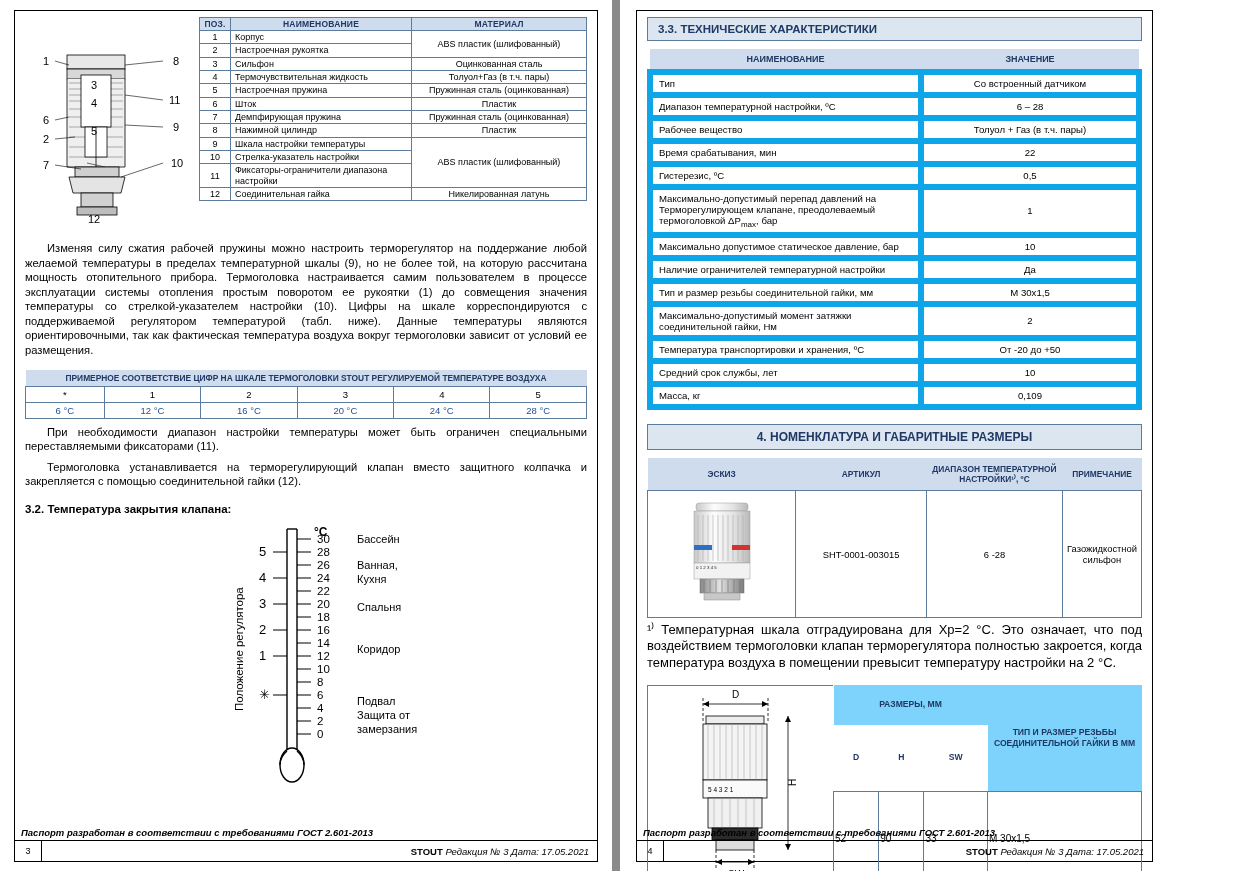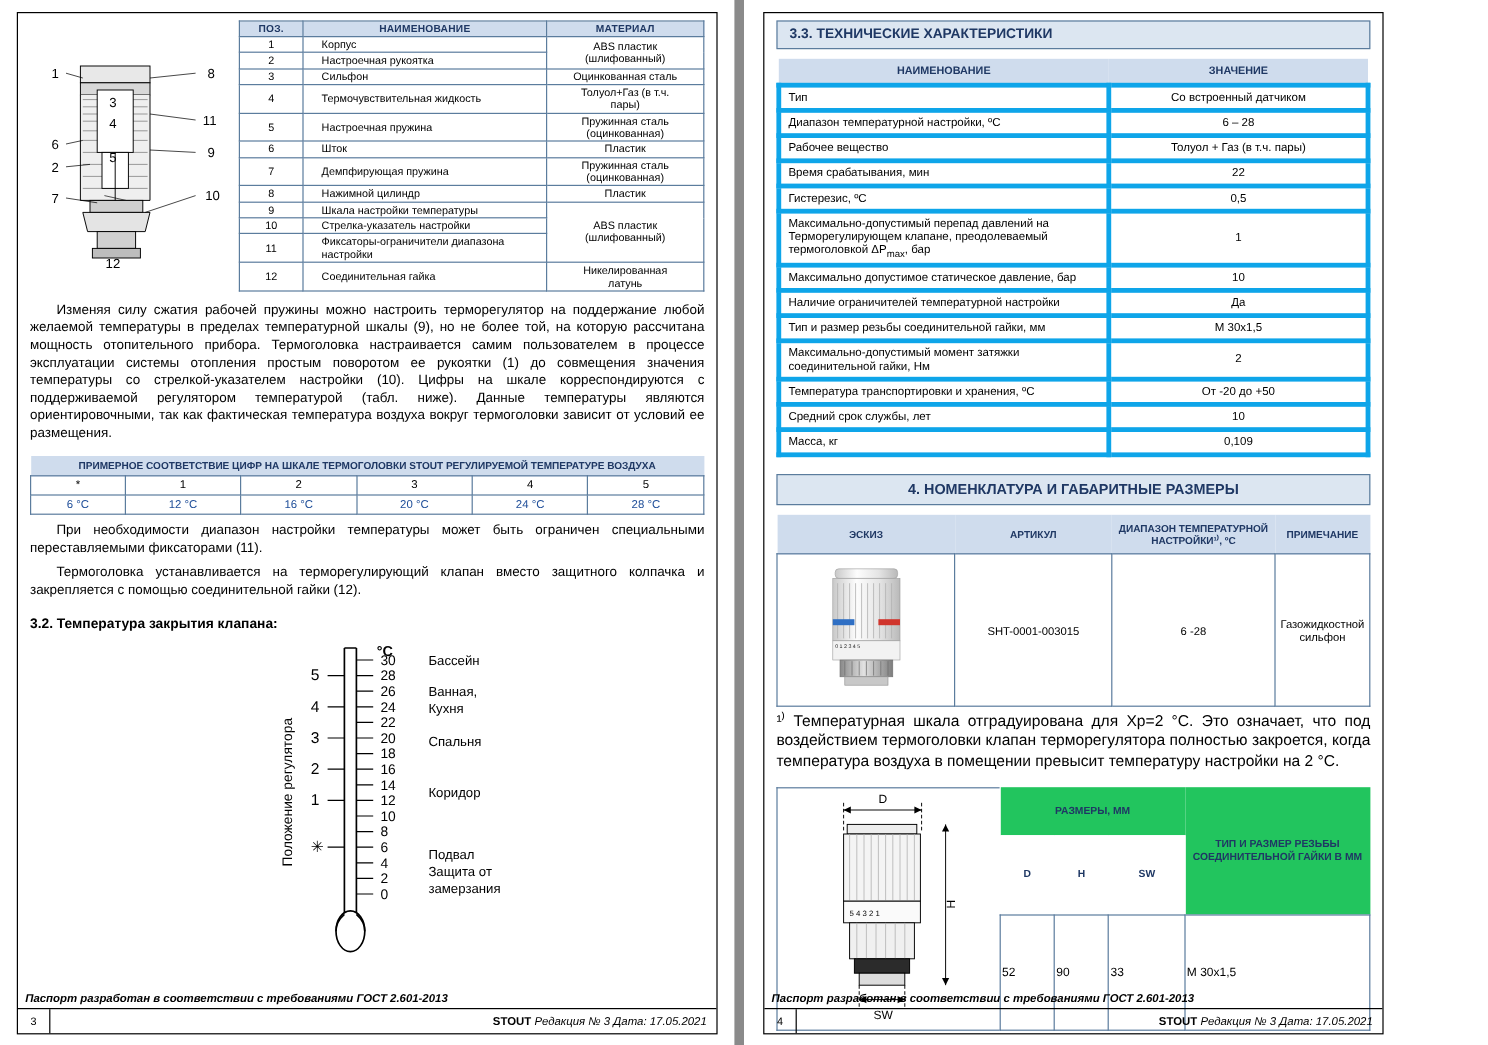--- a/index.html
+++ b/index.html
@@ -8,21 +8,21 @@
   .page{background:#ffffff;position:relative;box-sizing:border-box;}
   .page.left{width:612px;height:871px;padding:10px 14px 0 14px;}
   .page.right{width:620px;height:871px;padding:10px 16px 0 16px;}
   .inner{border:1px solid #000;box-sizing:border-box;position:relative;height:852px;padding:6px 10px 0 10px;}
   .page.left .inner{width:584px;}
   .page.right .inner{width:517px;}
 
   
   table{border-collapse:collapse;}
   .tbl{width:100%;font-size:9.5px;}
-  .tbl th,.tbl td{border:1px solid #5b7c9d;padding:1px 15px;vertical-align:middle;}
+  .tbl th,.tbl td{border:1px solid #5b7c9d;padding:1px 4px;vertical-align:middle;}
   .tbl th{background:#cfdced;color:#1f3864;font-weight:bold;text-align:center;font-size:8.5px;letter-spacing:.2px;}
   .tbl td.c{text-align:center;}
 
   
   .top-row{display:flex;gap:6px;align-items:flex-start;}
   .fig-box{width:168px;height:215px;position:relative;}
   .pos-table{width:400px;}
   .pos-table td{font-size:9px;line-height:1.15;}
   .pos-table td.num{text-align:center;width:22px;}
   .pos-table td.nm{width:172px;}
@@ -45,32 +45,32 @@
   .pgnum{width:26px;text-align:center;border-right:1px solid #000;height:20px;line-height:20px;font-size:9px;}
   .foot-right{padding-right:8px;font-size:9.5px;}
   .foot-right b{font-weight:bold;}
   .foot-right i{font-style:italic;text-align:center;}
 
   
   .bluebar{background:#dce6f1;border:1px solid #5b7c9d;color:#1f3864;font-weight:bold;font-size:11.5px;padding:5px 10px;margin-bottom:8px;}
   .bluebar.center{text-align:center;font-size:12px;}
   .tech-tbl{width:100%;font-size:9.6px;margin-bottom:14px;}
   .tech-tbl th{background:#cfdced;color:#1f3864;font-size:9px;padding:5px;}
-  .tech-tbl td{border:4px solid #0ea5e9;padding:3px 6px;}
+  .tech-tbl td{border:6px solid #0ea5e9;padding:3px 6px;}
   .tech-tbl td.v{text-align:center;width:200px;}
 
   .nom-tbl{width:100%;font-size:9.4px;}
   .nom-tbl th{background:#cfdced;color:#1f3864;font-size:8.4px;padding:6px 3px;line-height:1.2;}
   .nom-tbl td{border:1px solid #5b7c9d;text-align:center;padding:4px;height:118px;}
   .note{font-size:13px;line-height:1.25;margin-top:4px;text-align:justify;}
 
   .dim-area{display:flex;margin-top:14px;}
   .dim-fig{width:185px;border:1px solid #5b7c9d;border-right:none;position:relative;}
   .dim-tbl{flex:1;font-size:9.4px;}
-  .dim-tbl th{background:#22c55e;color:#1f3864;font-size:8.6px;padding:5px 3px;line-height:1.25;}
+  .dim-tbl th{background:#7dd3fc;color:#1f3864;font-size:8.6px;padding:5px 3px;line-height:1.25;}
   .dim-tbl td{border:1px solid #5b7c9d;text-align:left;font-size:10px;}
 </style>
 </head>
 <body>
 
 <div class="page-wrap">
 
   <div class="page left">
     <div class="inner">
 

